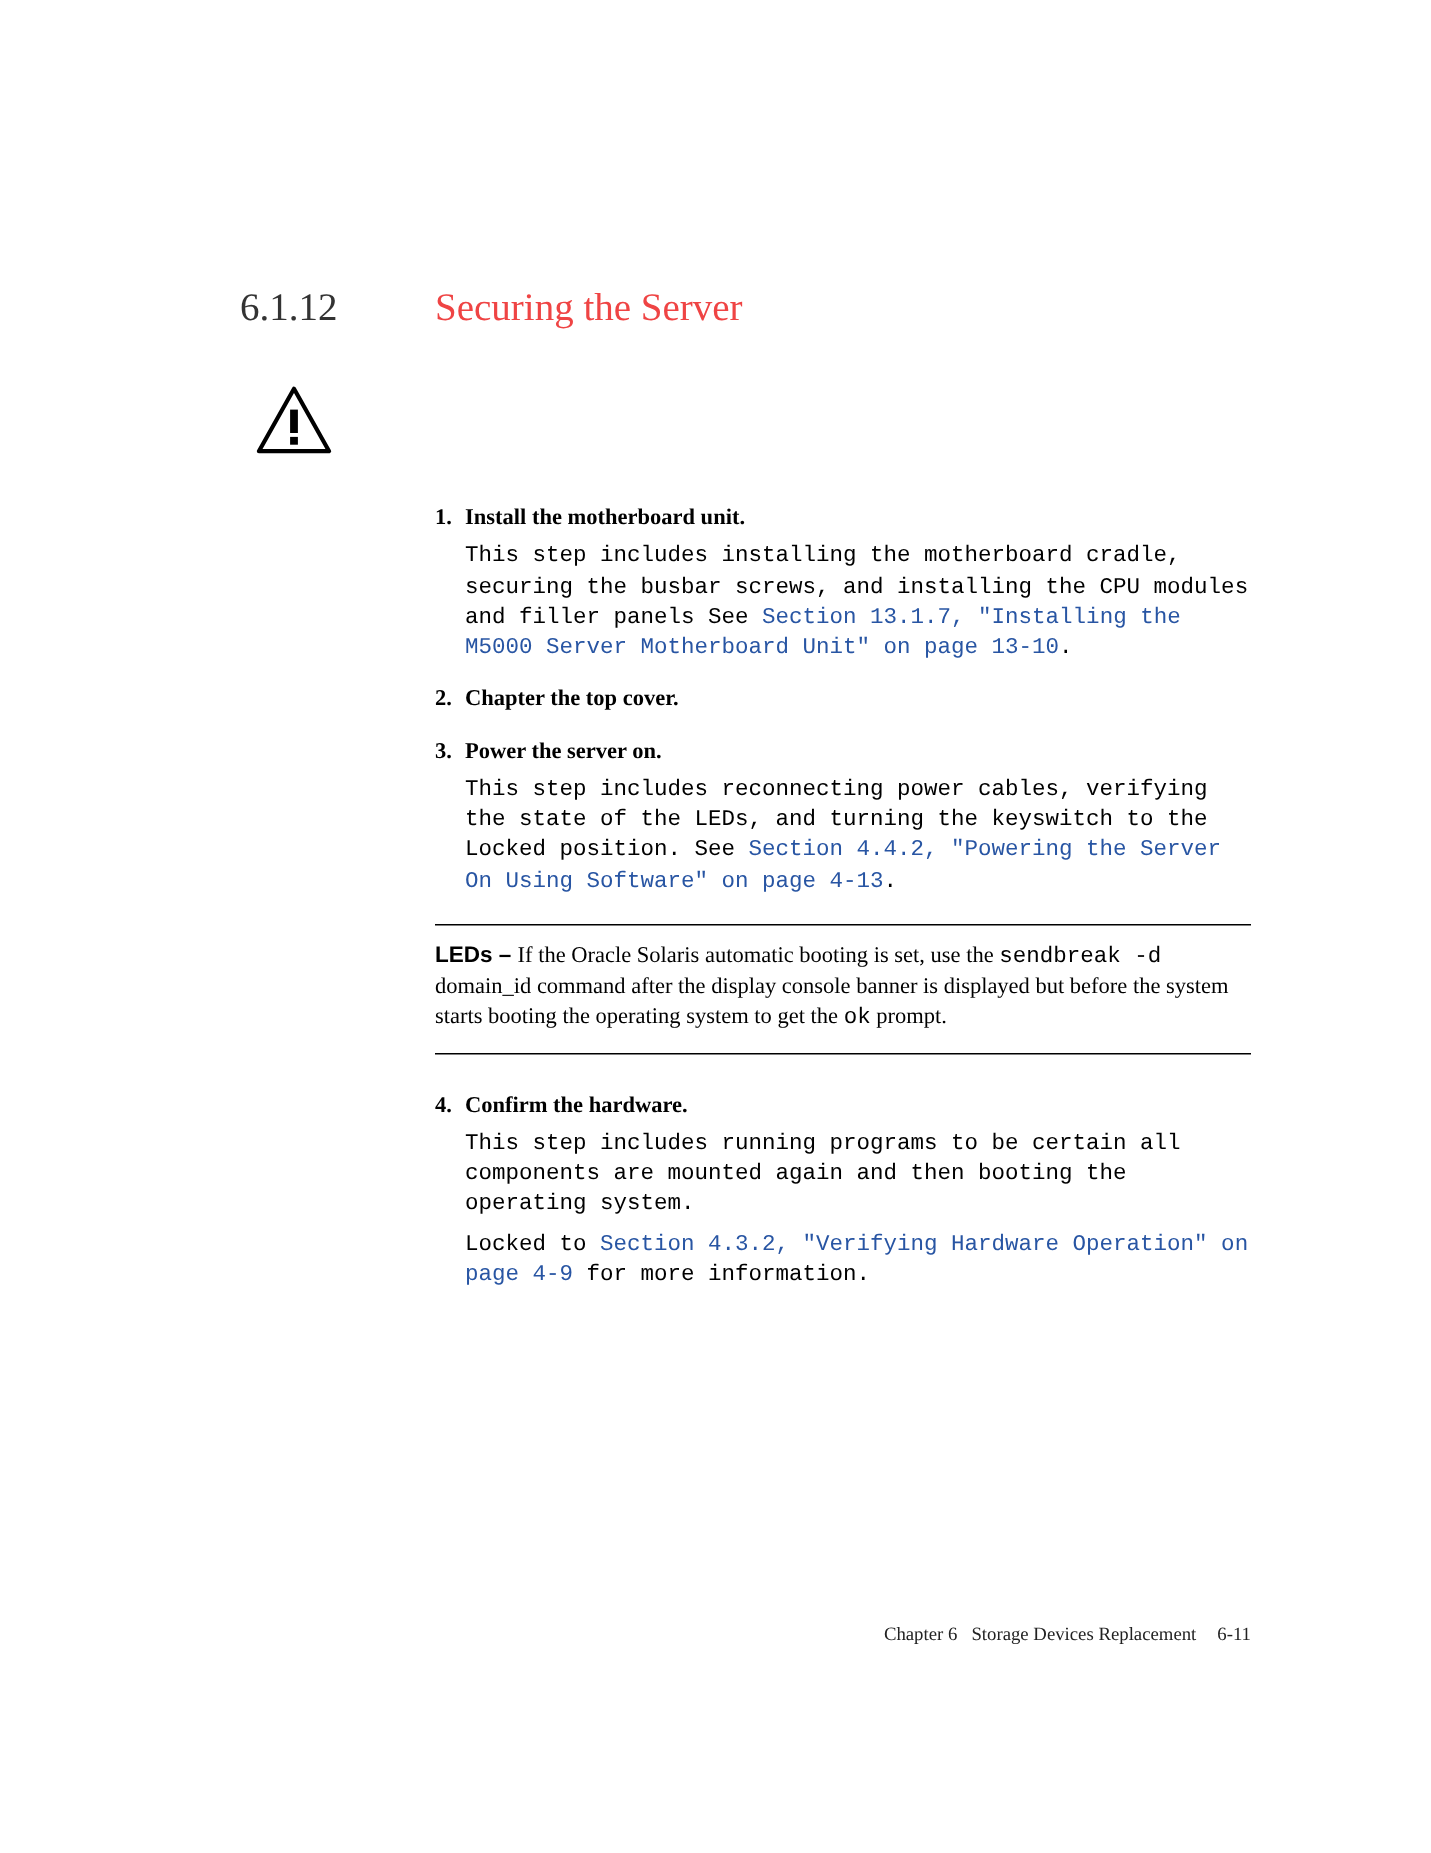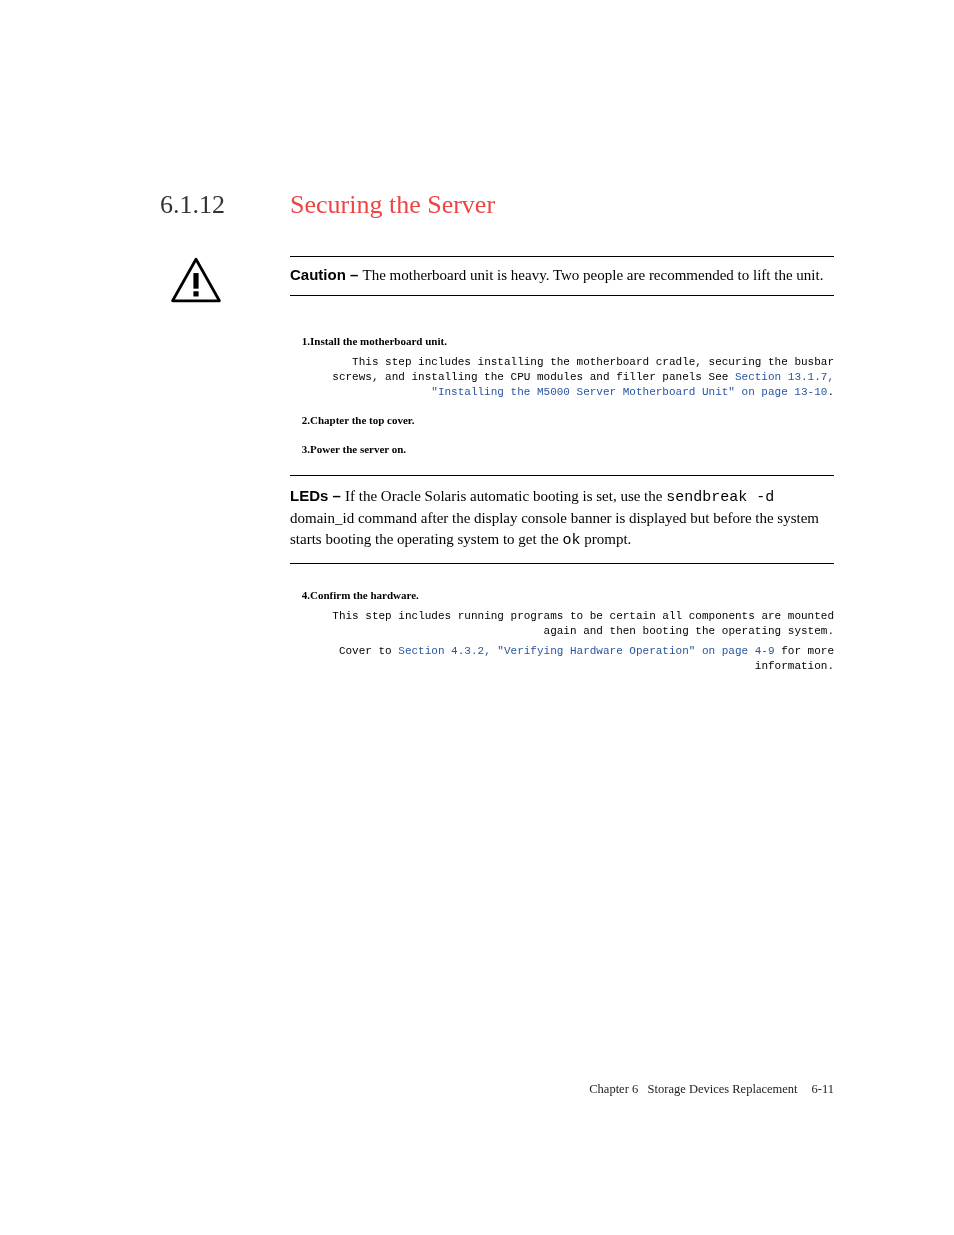--- a/index.html
+++ b/index.html
@@ -67,23 +67,22 @@
   }
   ol.steps {
     list-style: none;
     padding: 0;
     margin: 0 0 18px 0;
     counter-reset: step;
   }
   ol.steps > li {
     counter-increment: step;
     margin-bottom: 14px;
-    font-size: 11px;
+    font-size: 15px;
     line-height: 1.35;
-    text-align: right;
   }
   ol.steps > li .step-title {
     font-weight: bold;
     display: flex;
     margin-bottom: 6px;
   }
   ol.steps > li .step-title::before {
     content: counter(step) ".";
     font-weight: bold;
     width: 20px;
@@ -140,58 +139,58 @@
   <div class="content-col">
 
     <div class="caution-block">
       <div class="caution-icon">
         <svg viewBox="0 0 60 52">
           <polygon points="30,2 57,50 3,50" fill="none" stroke="#000" stroke-width="3.2" stroke-linejoin="round"></polygon>
           <rect x="27" y="18" width="6" height="18" fill="#000"></rect>
           <rect x="27" y="39" width="6" height="6" fill="#000"></rect>
         </svg>
       </div>
-      <div class="caution-text">
-        <span class="caution-label">Caution – </span><span>The motherboard unit is heavy. Two people are recommended to lift the unit.</span>
-      </div>
     </div>
 
     <ol class="steps">
       <li>
         <div class="step-title">
             <span>Install the motherboard unit.</span>
           </div>
         <div class="step-body">
           <span>This step includes installing the motherboard cradle, securing the busbar screws, and installing the CPU modules and filler panels See </span><span class="link">Section 13.1.7, "Installing the M5000 Server Motherboard Unit" on page 13-10</span><span>.</span>
         </div>
       </li>
       <li>
         <div class="step-title">
             <span>Chapter the top cover.</span>
           </div>
       </li>
       <li>
         <div class="step-title">
             <span>Power the server on.</span>
           </div>
+        <div class="step-body">
+          <span>This step includes reconnecting power cables, verifying the state of the LEDs, and turning the keyswitch to the Locked position. See </span><span class="link">Section 4.4.2, "Powering the Server On Using Software" on page 4-13</span><span>.</span>
+        </div>
       </li>
     </ol>
 
     <div class="note-block">
       <span class="note-label">LEDs – </span><span>If the Oracle Solaris automatic booting is set, use the </span><span class="mono">sendbreak -d</span><span> </span><span class="italic">domain_id</span><span> command after the display console banner is displayed but before the system starts booting the operating system to get the </span><span class="mono">ok</span><span> prompt.</span>
     </div>
 
     <ol class="steps" start="4" style="counter-reset: step 3;">
       <li>
         <div class="step-title">
             <span>Confirm the hardware.</span>
           </div>
         <div class="step-body">This step includes running programs to be certain all components are mounted again and then booting the operating system.</div>
         <div class="step-body">
-          <span>Cover to </span><span class="link">Section 4.3.2, "Verifying Hardware Operation" on page 4-9</span><span> for more information.</span>
+          <span>Locked to </span><span class="link">Section 4.3.2, "Verifying Hardware Operation" on page 4-9</span><span> for more information.</span>
         </div>
       </li>
     </ol>
 
   </div>
 
   <div class="footer">
     <span>Chapter 6</span>&nbsp;&nbsp;&nbsp;<span>Storage Devices Replacement</span><span class="pageno">6-11</span>
   </div>
 

